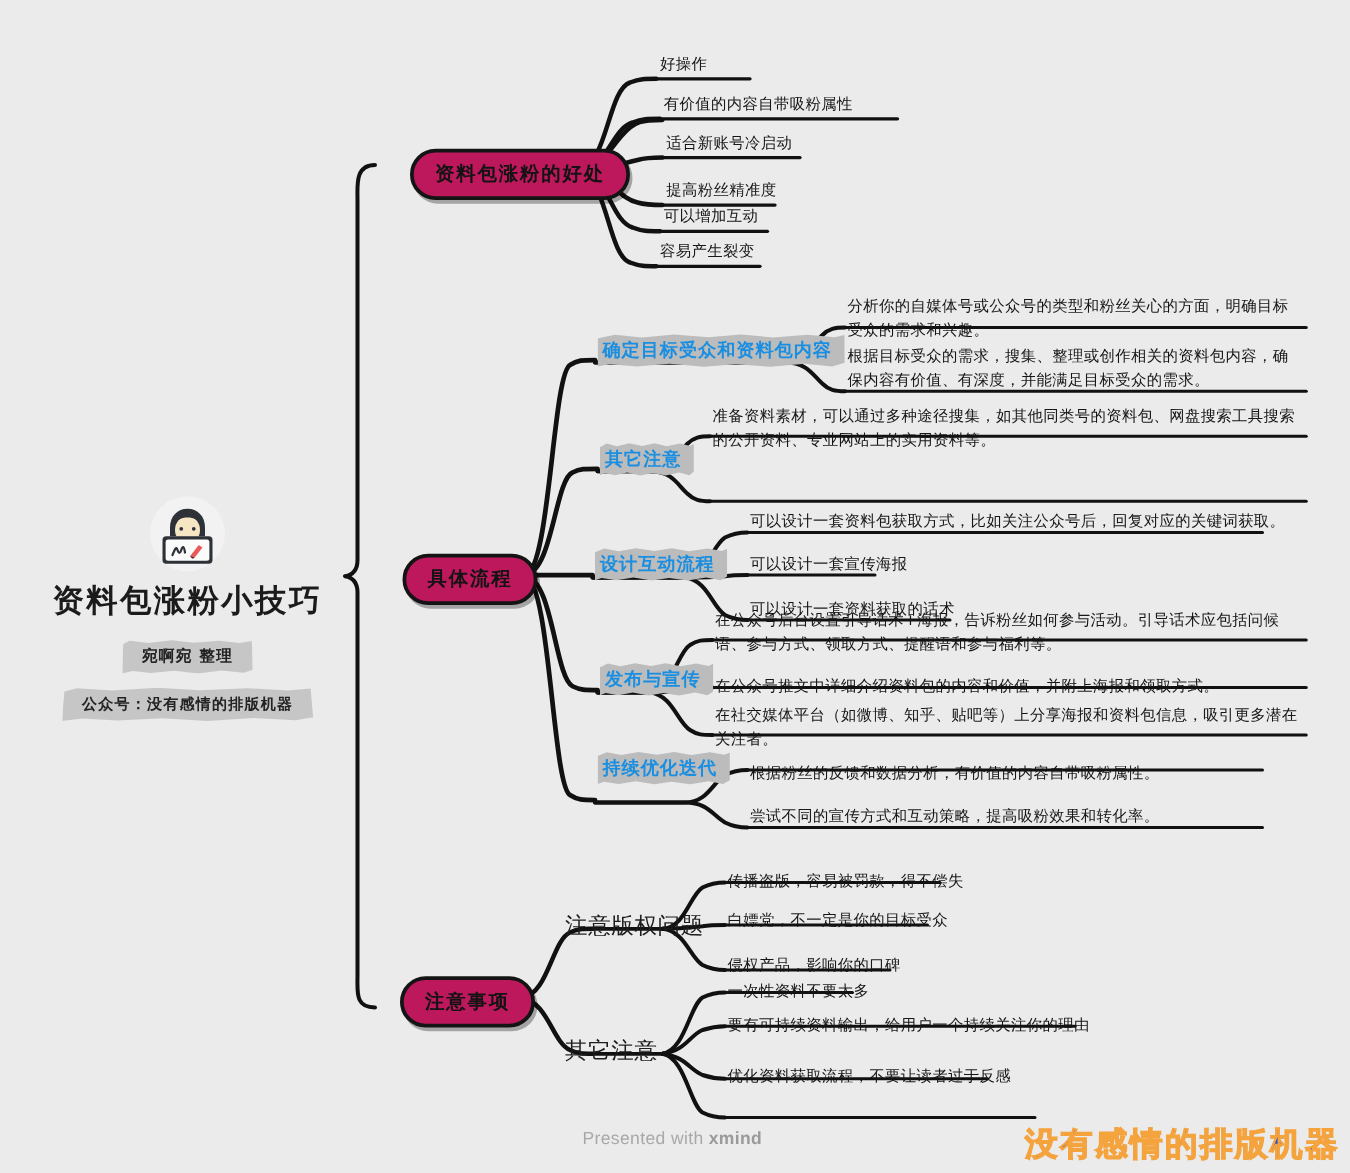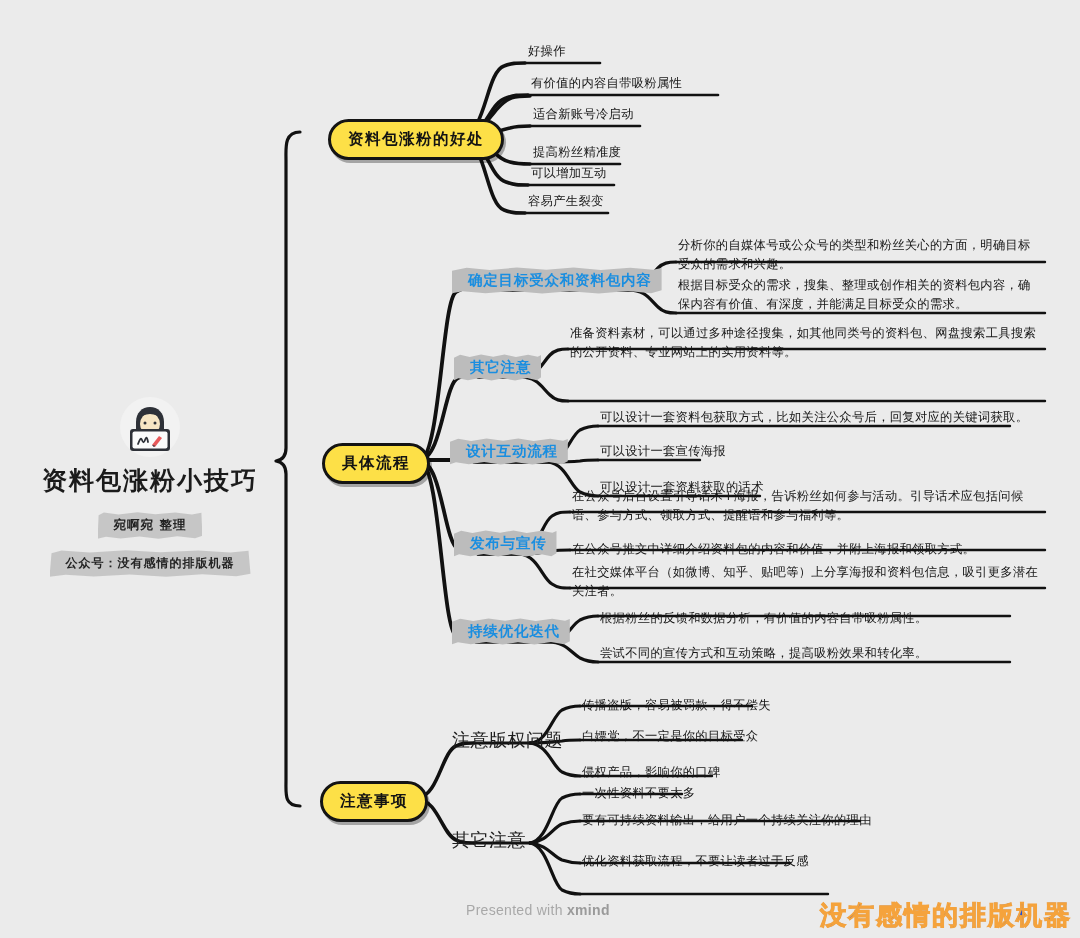--- a/index.html
+++ b/index.html
@@ -30,35 +30,36 @@
     background:#c4c4c4;
     clip-path:polygon(1% 12%,6% 2%,20% 9%,38% 1%,55% 8%,74% 2%,90% 9%,99% 3%,100% 88%,93% 97%,76% 90%,58% 99%,40% 91%,22% 98%,8% 92%,0 99%);
     opacity:.95;
   }
   .tagpill span{position:relative;z-index:2;}
   .tag2{font-size:12px;}
 
   
   .main-topic{
     position:absolute;
-    background:#fde047;
+    background:#be185d;
     border:3px solid #141414;
     border-radius:22px;
     padding:7px 17px;
     font-size:15.5px;font-weight:700;letter-spacing:1.5px;
     color:#131313;white-space:nowrap;
     box-shadow:2px 3px 0 rgba(0,0,0,.30);
   }
 
   
   .hl{
     position:absolute;white-space:nowrap;
     font-size:14.5px;font-weight:700;letter-spacing:.8px;
     color:#1a8ee0;
-    padding:4px 10px 4px 16px;
+    padding:4px 10px 4px 4px;
+    margin-left:26px;
   }
   .hl::before{
     content:"";position:absolute;left:0;top:0;right:0;bottom:0;
     background:#bcbcbc;
     clip-path:polygon(0% 14%,7% 3%,18% 11%,31% 2%,45% 10%,58% 2%,71% 11%,85% 3%,96% 10%,100% 4%,100% 86%,95% 97%,84% 89%,70% 98%,56% 90%,43% 98%,29% 89%,16% 97%,5% 90%,0% 97%);
   }
   .hl span{position:relative;z-index:2;}
 
   
   .plain{
@@ -222,21 +223,21 @@
   </div>
   <div class="hl" style="left:454px;top:354px;">
     <span>其它注意</span>
   </div>
   <div class="hl" style="left:450px;top:438px;">
     <span>设计互动流程</span>
   </div>
   <div class="hl" style="left:454px;top:530px;">
     <span>发布与宣传</span>
   </div>
-  <div class="hl" style="left:452px;top:618px;">
+  <div class="hl" style="left:452px;top:601px;">
     <span>持续优化迭代</span>
   </div>
 
   <div class="leaf" style="left:678px;top:236px;width:362px;">分析你的自媒体号或公众号的类型和粉丝关心的方面，明确目标受众的需求和兴趣。</div>
   <div class="leaf" style="left:678px;top:276px;width:362px;">根据目标受众的需求，搜集、整理或创作相关的资料包内容，确保内容有价值、有深度，并能满足目标受众的需求。</div>
 
   <div class="leaf" style="left:570px;top:324px;width:474px;">准备资料素材，可以通过多种途径搜集，如其他同类号的资料包、网盘搜索工具搜索的公开资料、专业网站上的实用资料等。</div>
 
   <div class="leaf" style="left:600px;top:408px;">可以设计一套资料包获取方式，比如关注公众号后，回复对应的关键词获取。</div>
   <div class="leaf" style="left:600px;top:442px;">可以设计一套宣传海报</div>

